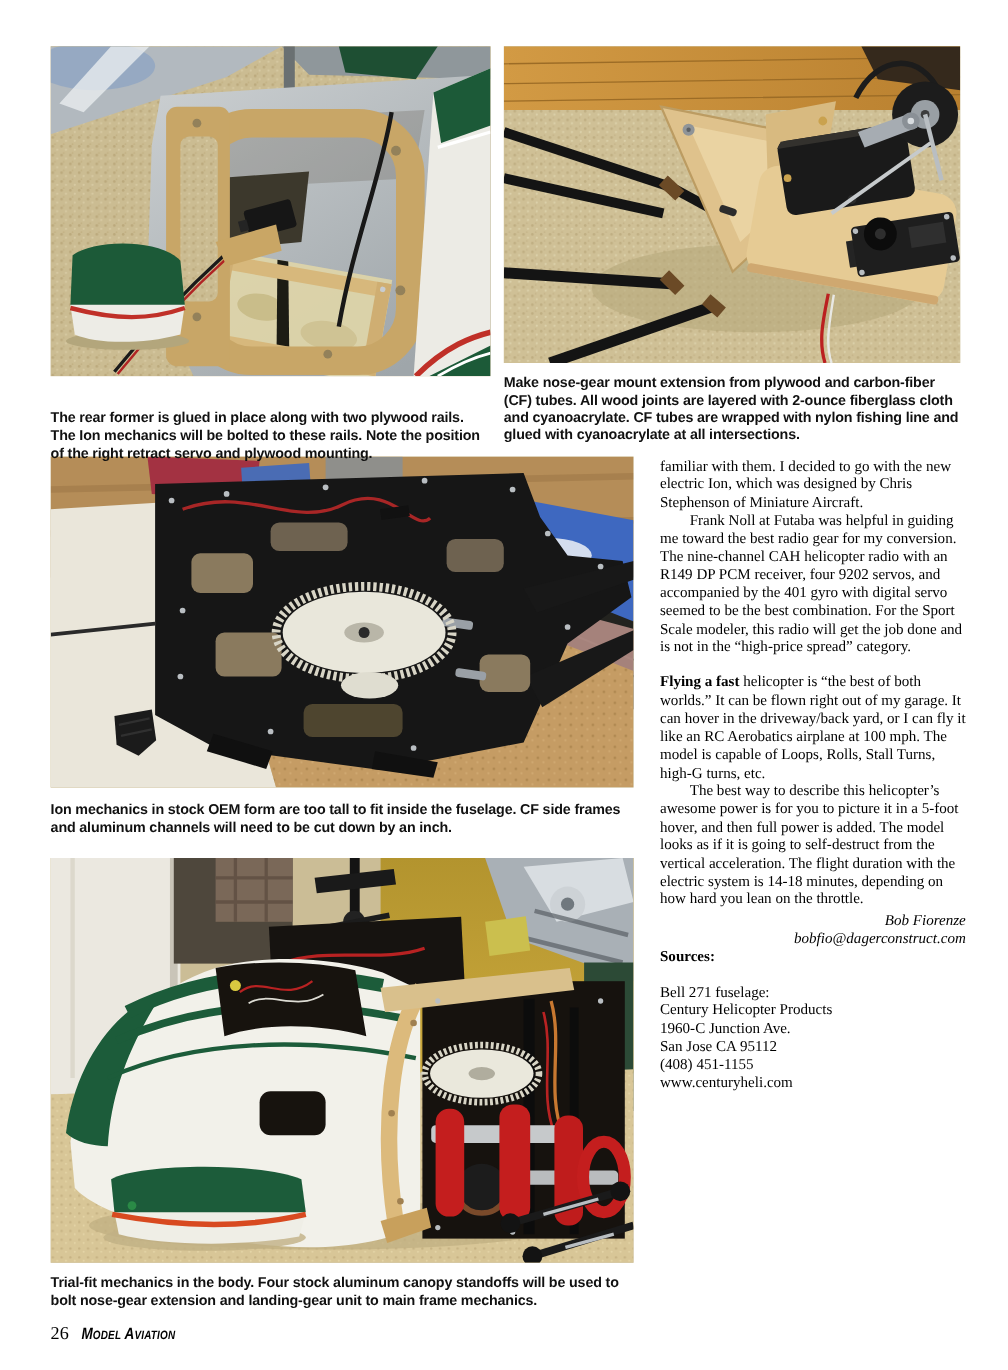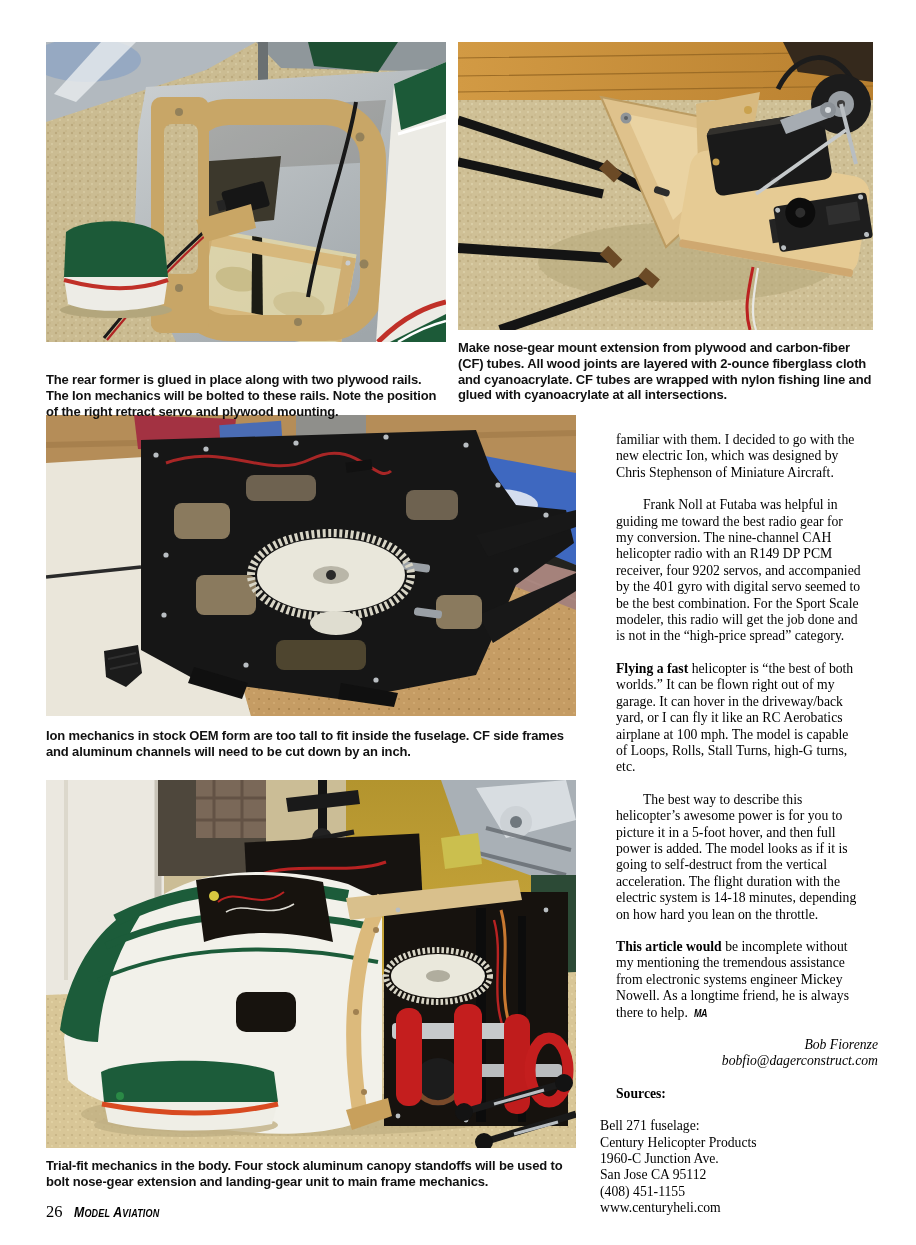--- a/index.html
+++ b/index.html
@@ -4,21 +4,21 @@
 <style>
   html,body{margin:0;padding:0;background:#ffffff;}
   .page{position:relative;width:916px;height:1245px;background:#ffffff;overflow:hidden;
         font-family:"Liberation Serif", serif;color:#000;}
   .photo{position:absolute;overflow:hidden;background:#cbbd96;}
   .photo svg{display:block;}
   .caption{position:absolute;font-family:"Liberation Sans", sans-serif;font-weight:bold;
            font-size:13px;line-height:15.8px;letter-spacing:-0.15px;color:#111;}
   .article{position:absolute;left:600px;top:416px;width:278px;
            font-size:13.7px;line-height:16.4px;color:#000;}
-  .article p{margin:16px;}
+  .article p{margin:0;}
   .article p.indent{text-indent:27px;}
   .article p.gap{margin-top:16px;}
   .byline{text-align:right;font-style:italic;margin-top:3px;}
   .sources-head{margin-top:16px;font-weight:bold;}
   .sources{margin-top:16px;}
   .sources div{line-height:16.4px;}
   .ma{display:inline-block;font-family:"Liberation Sans", sans-serif;font-weight:800;
       font-style:italic;font-size:11.5px;letter-spacing:-0.6px;transform:scaleX(0.78);
       transform-origin:left bottom;margin-left:6px;}
   .footer{position:absolute;left:46px;top:1202px;display:flex;align-items:baseline;gap:11px;
@@ -362,21 +362,20 @@
   <div class="caption" style="left:46px;top:372px;width:400px;">The rear former is glued in place along with two plywood rails. The Ion mechanics will be bolted to these rails. Note the position of the right retract servo and plywood mounting.</div>
   <div class="caption" style="left:458px;top:340px;width:415px;">Make nose-gear mount extension from plywood and carbon-fiber (CF) tubes. All wood joints are layered with 2-ounce fiberglass cloth and cyanoacrylate. CF tubes are wrapped with nylon fishing line and glued with cyanoacrylate at all intersections.</div>
   <div class="caption" style="left:46px;top:1158px;width:530px;">Trial-fit mechanics in the body. Four stock aluminum canopy standoffs will be used to bolt nose-gear extension and landing-gear unit to main frame mechanics.</div>
   <div class="caption" style="left:46px;top:728px;width:530px;">Ion mechanics in stock OEM form are too tall to fit inside the fuselage. CF side frames and aluminum channels will need to be cut down by an inch.</div>
 
   <div class="article">
     <p class="p"><span>familiar with them. I decided to go with the new electric Ion, which was designed by Chris Stephenson of Miniature Aircraft.</span></p>
     <p class="p indent"><span>Frank Noll at Futaba was helpful in guiding me toward the best radio gear for my conversion. The nine-channel CAH helicopter radio with an R149 DP PCM receiver, four 9202 servos, and accompanied by the 401 gyro with digital servo seemed to be the best combination. For the Sport Scale modeler, this radio will get the job done and is not in the “high-price spread” category.</span></p>
     <p class="p gap"><b>Flying a fast</b><span> helicopter is “the best of both worlds.” It can be flown right out of my garage. It can hover in the driveway/back yard, or I can fly it like an RC Aerobatics airplane at 100 mph. The model is capable of Loops, Rolls, Stall Turns, high-G turns, etc.</span></p>
     <p class="p indent"><span>The best way to describe this helicopter’s awesome power is for you to picture it in a 5-foot hover, and then full power is added. The model looks as if it is going to self-destruct from the vertical acceleration. The flight duration with the electric system is 14-18 minutes, depending on how hard you lean on the throttle.</span></p>
-    <p class="p gap"><b>This article would</b><span> be incomplete without my mentioning the tremendous assistance from electronic systems engineer Mickey Nowell. As a longtime friend, he is always there to help.</span><span class="ma">MA</span></p>
     <div class="byline">
       <div>Bob Fiorenze</div>
       <div>bobfio@dagerconstruct.com</div>
     </div>
     <p class="sources-head">Sources:</p>
     <div class="sources">
       <div>Bell 271 fuselage:</div>
       <div>Century Helicopter Products</div>
       <div>1960-C Junction Ave.</div>
       <div>San Jose CA 95112</div>

